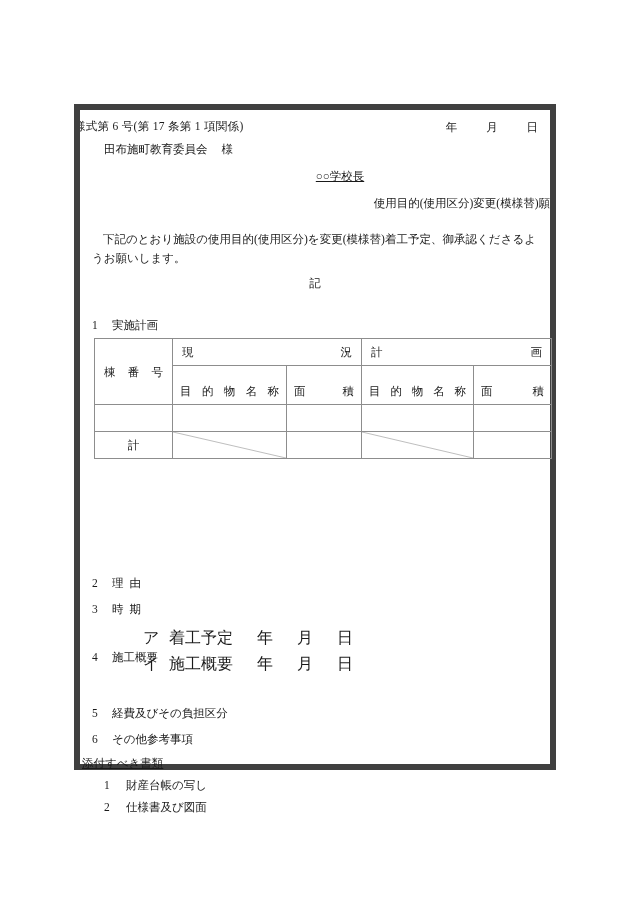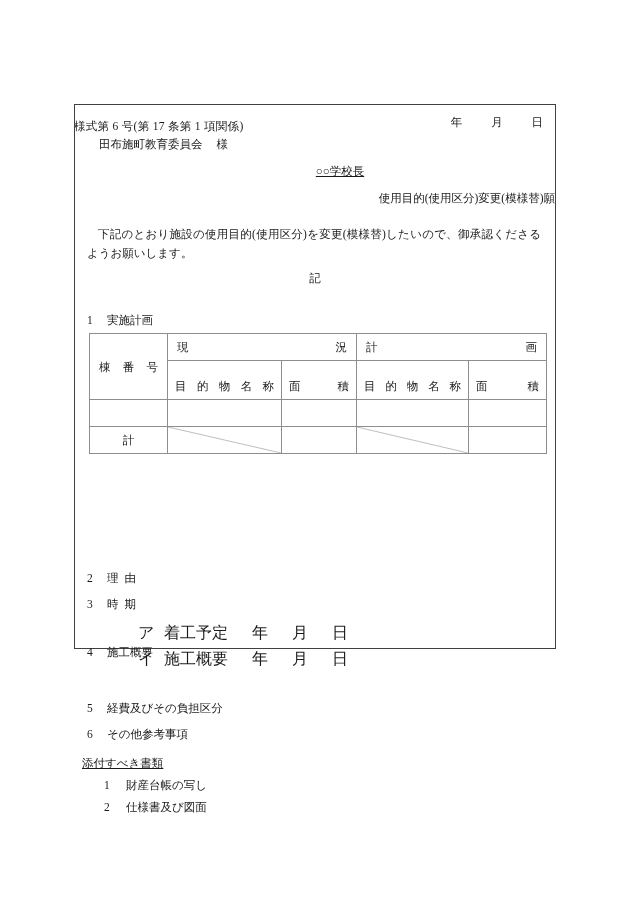--- a/index.html
+++ b/index.html
@@ -26,22 +26,22 @@
     white-space: nowrap;
     margin-top: 44px;
   }
 
   
   .doc-frame {
     position: absolute;
     left: 74px;
     top: 104px;
     width: 482px;
-    height: 545px;
-    border: 1px solid #404040;
+    height: 666px;
+    border: 6px solid #404040;
     box-sizing: border-box;
   }
 
   
   .date-line {
     position: absolute;
     right: 12px;
     top: 10px;
     font-size: 11.5px;
     white-space: nowrap;
@@ -196,21 +196,21 @@
   </div>
 
   <div class="addressee">
     <span>田布施町教育委員会</span><span class="honorific">様</span>
   </div>
 
   <div class="issuer">○○学校長</div>
 
   <div class="doc-title">使用目的(使用区分)変更(模様替)願</div>
 
-  <div class="body-text">下記のとおり施設の使用目的(使用区分)を変更(模様替)したいので、御承認くださるようお願いします。</div>
+  <div class="body-text">下記のとおり施設の使用目的(使用区分)を変更(模様替)着工予定、御承認くださるようお願いします。</div>
 
   <div class="ki-mark">記</div>
 
   <div class="section-label" style="left:12px; top:208px;">
     <span class="num">1</span><span>実施計画</span>
   </div>
 
   <table class="plan-table">
     <colgroup>
       <col style="width:78px">

